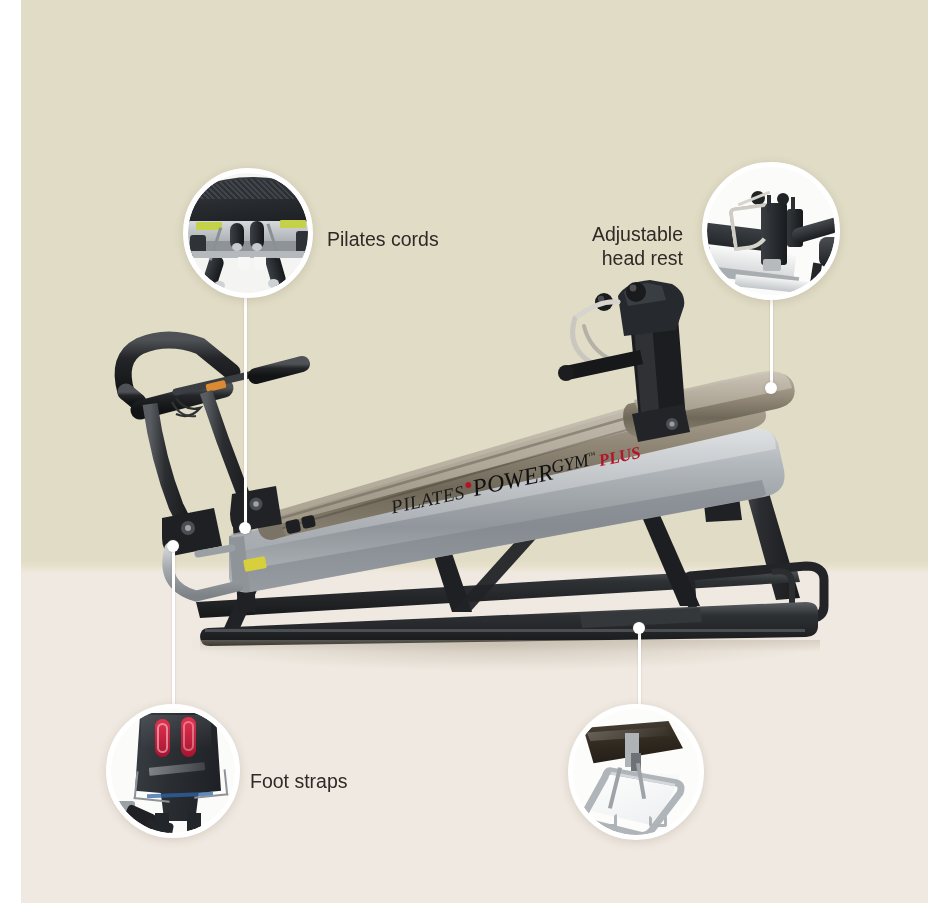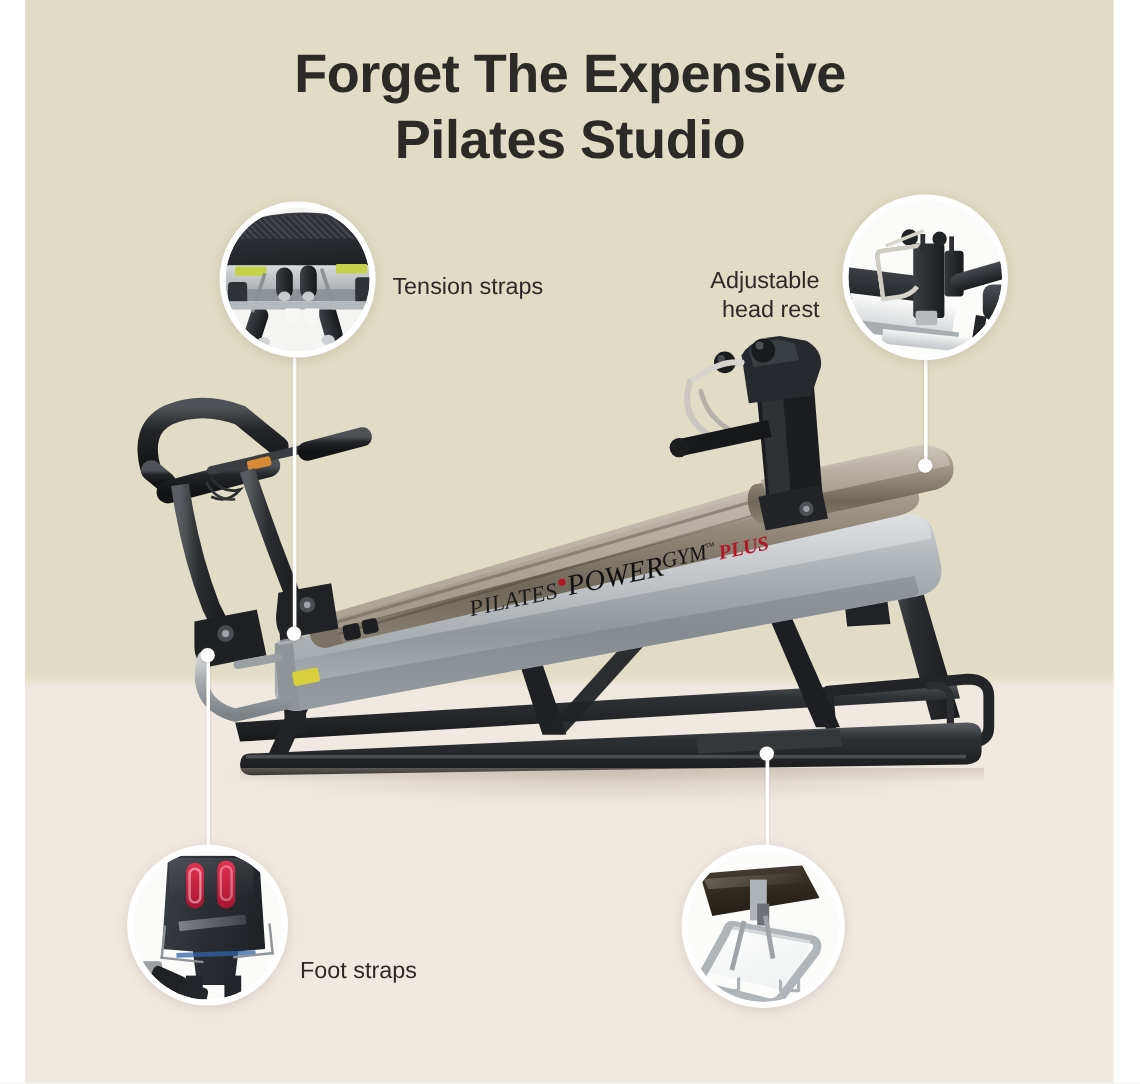--- a/index.html
+++ b/index.html
@@ -89,24 +89,20 @@
 </style>
 </head>
 <body>
 
 <div id="stage">
 
   <div class="band" id="band-top"></div>
   <div class="band" id="band-bottom"></div>
   <div id="band-seam"></div>
 
-  <h1 id="headline">
-    <span>Forget The Expensive</span>
-    <span class="l2">Pilates Studio</span>
-  </h1>
 
   <svg id="machine" viewBox="0 0 950 903" aria-hidden="true">
     <defs>
       <linearGradient id="padGrad" x1="0" y1="0" x2="0" y2="1">
         <stop offset="0" stop-color="#b9b1a1"></stop>
         <stop offset="0.32" stop-color="#9a9080"></stop>
         <stop offset="0.70" stop-color="#6f6858"></stop>
         <stop offset="1" stop-color="#8a8273"></stop>
       </linearGradient>
       <linearGradient id="padTop" x1="0" y1="0" x2="0" y2="1">
@@ -303,21 +299,21 @@
 
       <div class="b-mid" style="left:2px; top:62px; width:16px; height:22px; border-radius:3px; background:#2f3337;"></div>
       <div class="b-mid" style="left:108px; top:58px; width:16px; height:22px; border-radius:3px; background:#2f3337;"></div>
 
       <div class="b-steel" style="left:-2px; top:78px; width:136px; height:7px; background:#b4b9bd;"></div>
 
       <div class="b-white" style="left:50px; top:84px; width:12px; height:14px; border-radius:0 0 7px 7px;"></div>
       <div class="b-white" style="left:66px; top:84px; width:12px; height:14px; border-radius:0 0 7px 7px;"></div>
     </div>
   </div>
-  <div class="callout-label" style="left:327px; top:228px;">Tension straps</div>
+  <div class="callout-label" style="left:327px; top:228px;">Pilates cords</div>
 
   <div class="bubble" style="left:702px; top:162px; width:138px; height:138px;">
     <div class="inner" style="background:#fbfbfa;">
 
       <div class="b-dark" style="left:-6px; top:60px; width:78px; height:26px; transform:rotate(7deg);
            background:linear-gradient(180deg,#3c4045,#1e2124);"></div>
 
       <div class="b-light" style="left:-8px; top:82px; width:96px; height:28px; transform:rotate(7deg);
            background:linear-gradient(180deg,#fafafa,#cfd2d4);"></div>
       <div class="b-steel" style="left:-8px; top:104px; width:100px; height:10px; transform:rotate(7deg); background:#a8adb1;"></div>
@@ -387,21 +383,21 @@
            border-right:2px solid #8e9398; border-bottom:2px solid #8e9398; transform:rotate(-6deg);"></div>
 
       <div class="b-steel" style="left:6px; top:92px; width:18px; height:12px; border-radius:3px; background:#9ca1a5;"></div>
       <div class="b-dark" style="left:14px; top:100px; width:30px; height:16px; border-radius:4px; transform:rotate(24deg); background:#1f2125;"></div>
       <div class="b-dark" style="left:36px; top:112px; width:26px; height:14px; border-radius:4px; transform:rotate(12deg); background:#232529;"></div>
 
       <div class="b-dark" style="left:44px; top:104px; width:14px; height:26px; background:#22262a;"></div>
       <div class="b-dark" style="left:76px; top:104px; width:14px; height:26px; background:#22262a;"></div>
     </div>
   </div>
-  <div class="callout-label" style="left:250px; top:798px;">Foot straps</div>
+  <div class="callout-label" style="left:250px; top:770px;">Foot straps</div>
 
   <div class="bubble" style="left:568px; top:704px; width:136px; height:136px;">
     <div class="inner" style="background:#fcfcfb;">
 
       <div style="position:absolute; left:6px; top:12px; width:104px; height:44px;
            background:linear-gradient(175deg,#4a4239 0%,#30291f 50%,#1d1915 100%);
            clip-path:polygon(4% 16%, 86% 0%, 100% 62%, 14% 96%);"></div>
       <div style="position:absolute; left:10px; top:18px; width:92px; height:14px;
            background:linear-gradient(90deg,rgba(255,255,255,.22),rgba(255,255,255,0));
            clip-path:polygon(4% 40%, 90% 0%, 96% 60%, 8% 100%);"></div>

